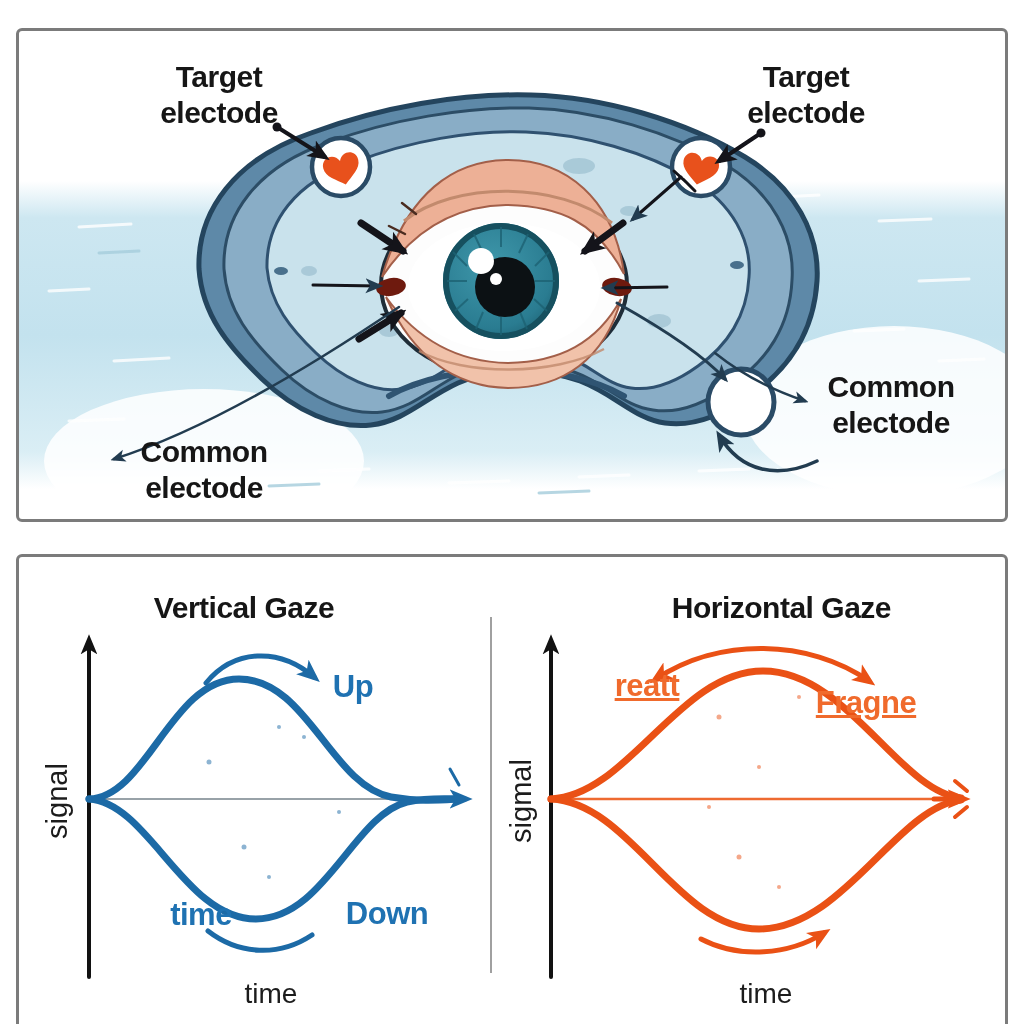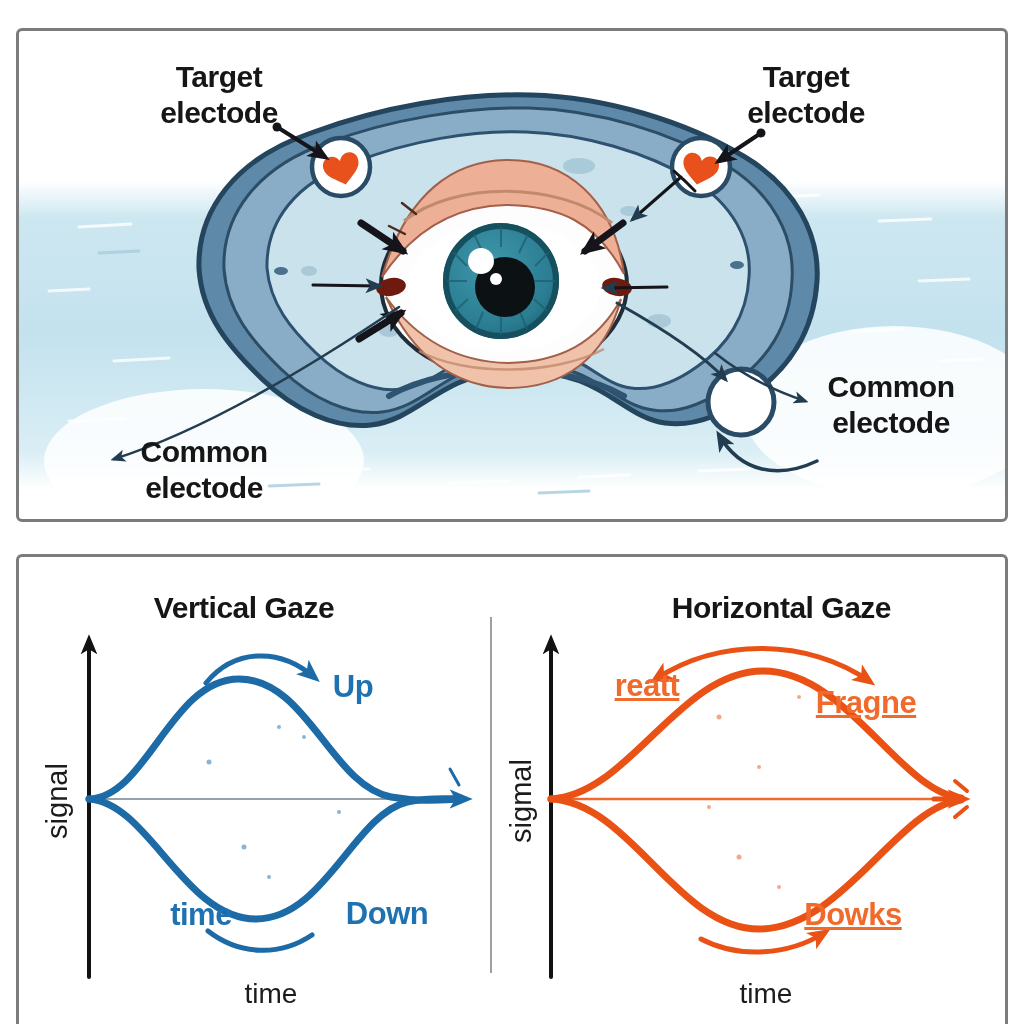--- a/index.html
+++ b/index.html
@@ -238,16 +238,15 @@
   <div class="gtitle" style="left:552px;top:34px;width:320px;text-align:right;">Horizontal Gaze</div>
 
   <div class="anno blue" style="left:299px;top:112px;width:70px;">Up</div>
   <div class="anno blue" style="left:137px;top:340px;width:90px;">time</div>
   <div class="anno blue" style="left:298px;top:339px;width:140px;">Down</div>
   <div class="xlab" style="left:182px;top:421px;width:140px;">time</div>
   <div class="ylab" style="left:-6px;top:224px;width:96px;height:40px;">signal</div>
 
   <div class="anno orange" style="left:568px;top:111px;width:120px;">reatt</div>
   <div class="anno orange" style="left:782px;top:128px;width:130px;">Fragne</div>
-  <div class="anno orange" style="left:769px;top:340px;width:130px;">Dowks</div>
   <div class="xlab" style="left:677px;top:421px;width:140px;">time</div>
   <div class="ylab" style="left:458px;top:224px;width:96px;height:40px;">sigmal</div>
 </section>
 
 </body></html>

